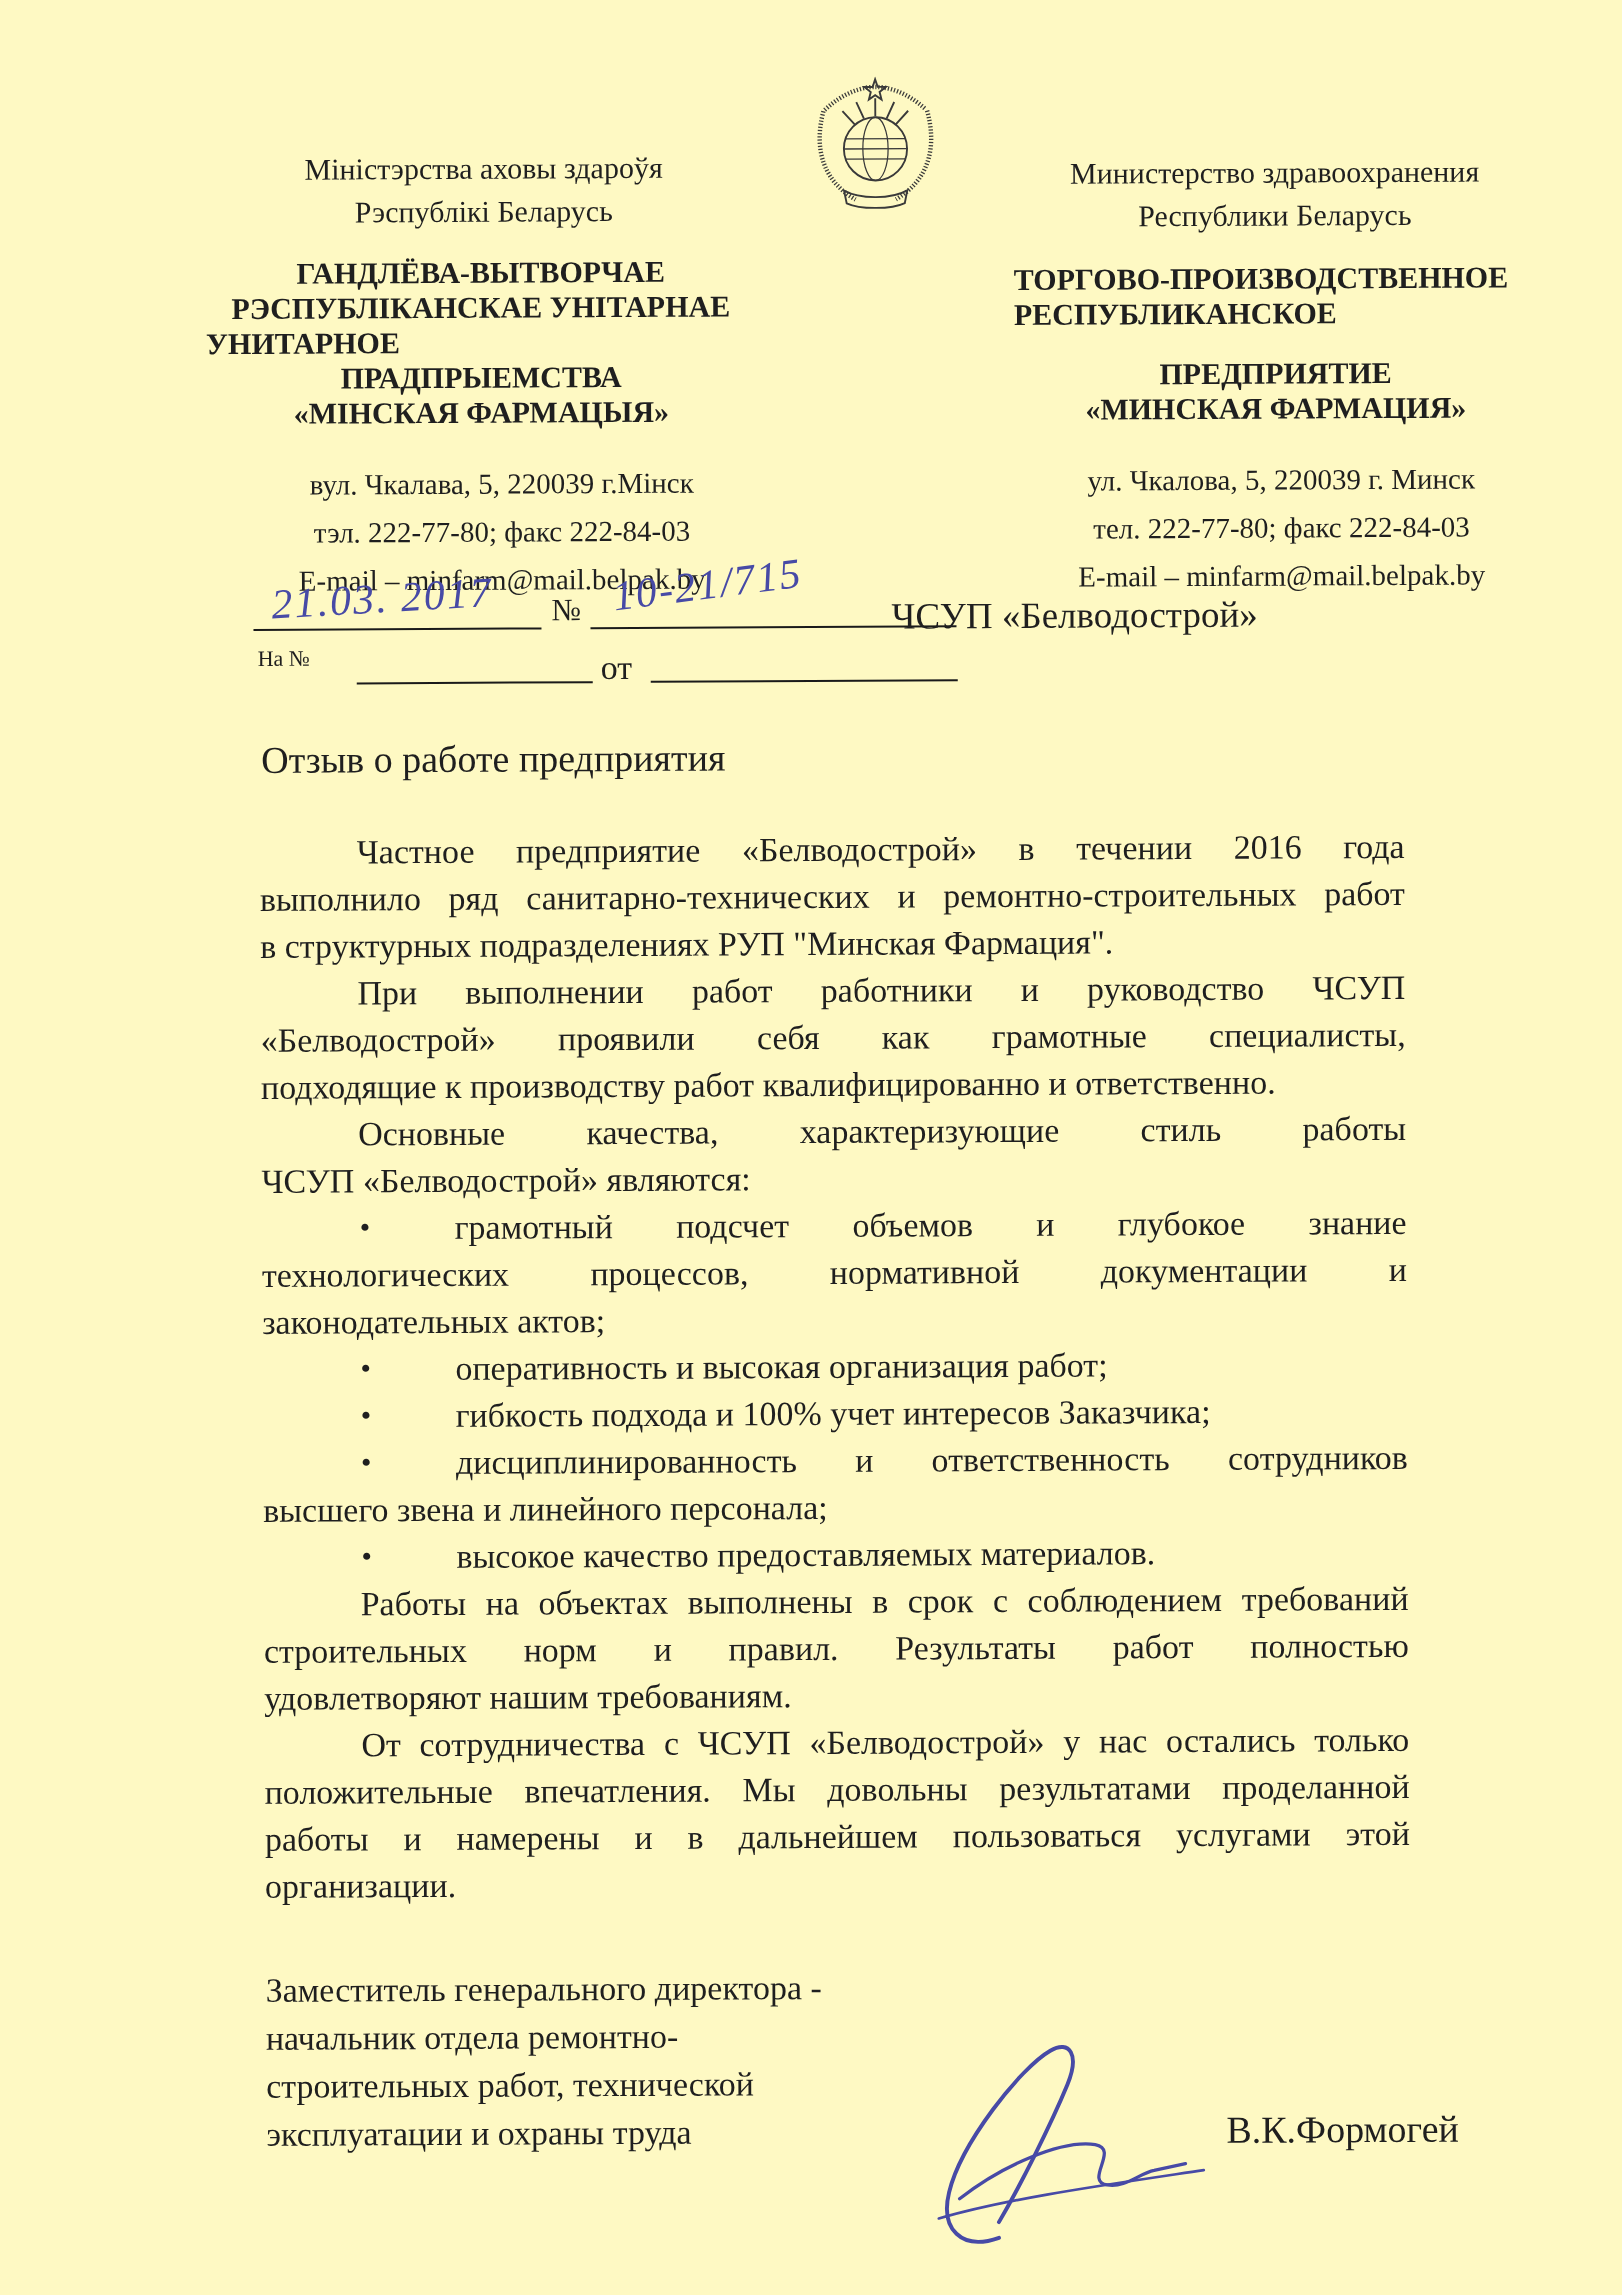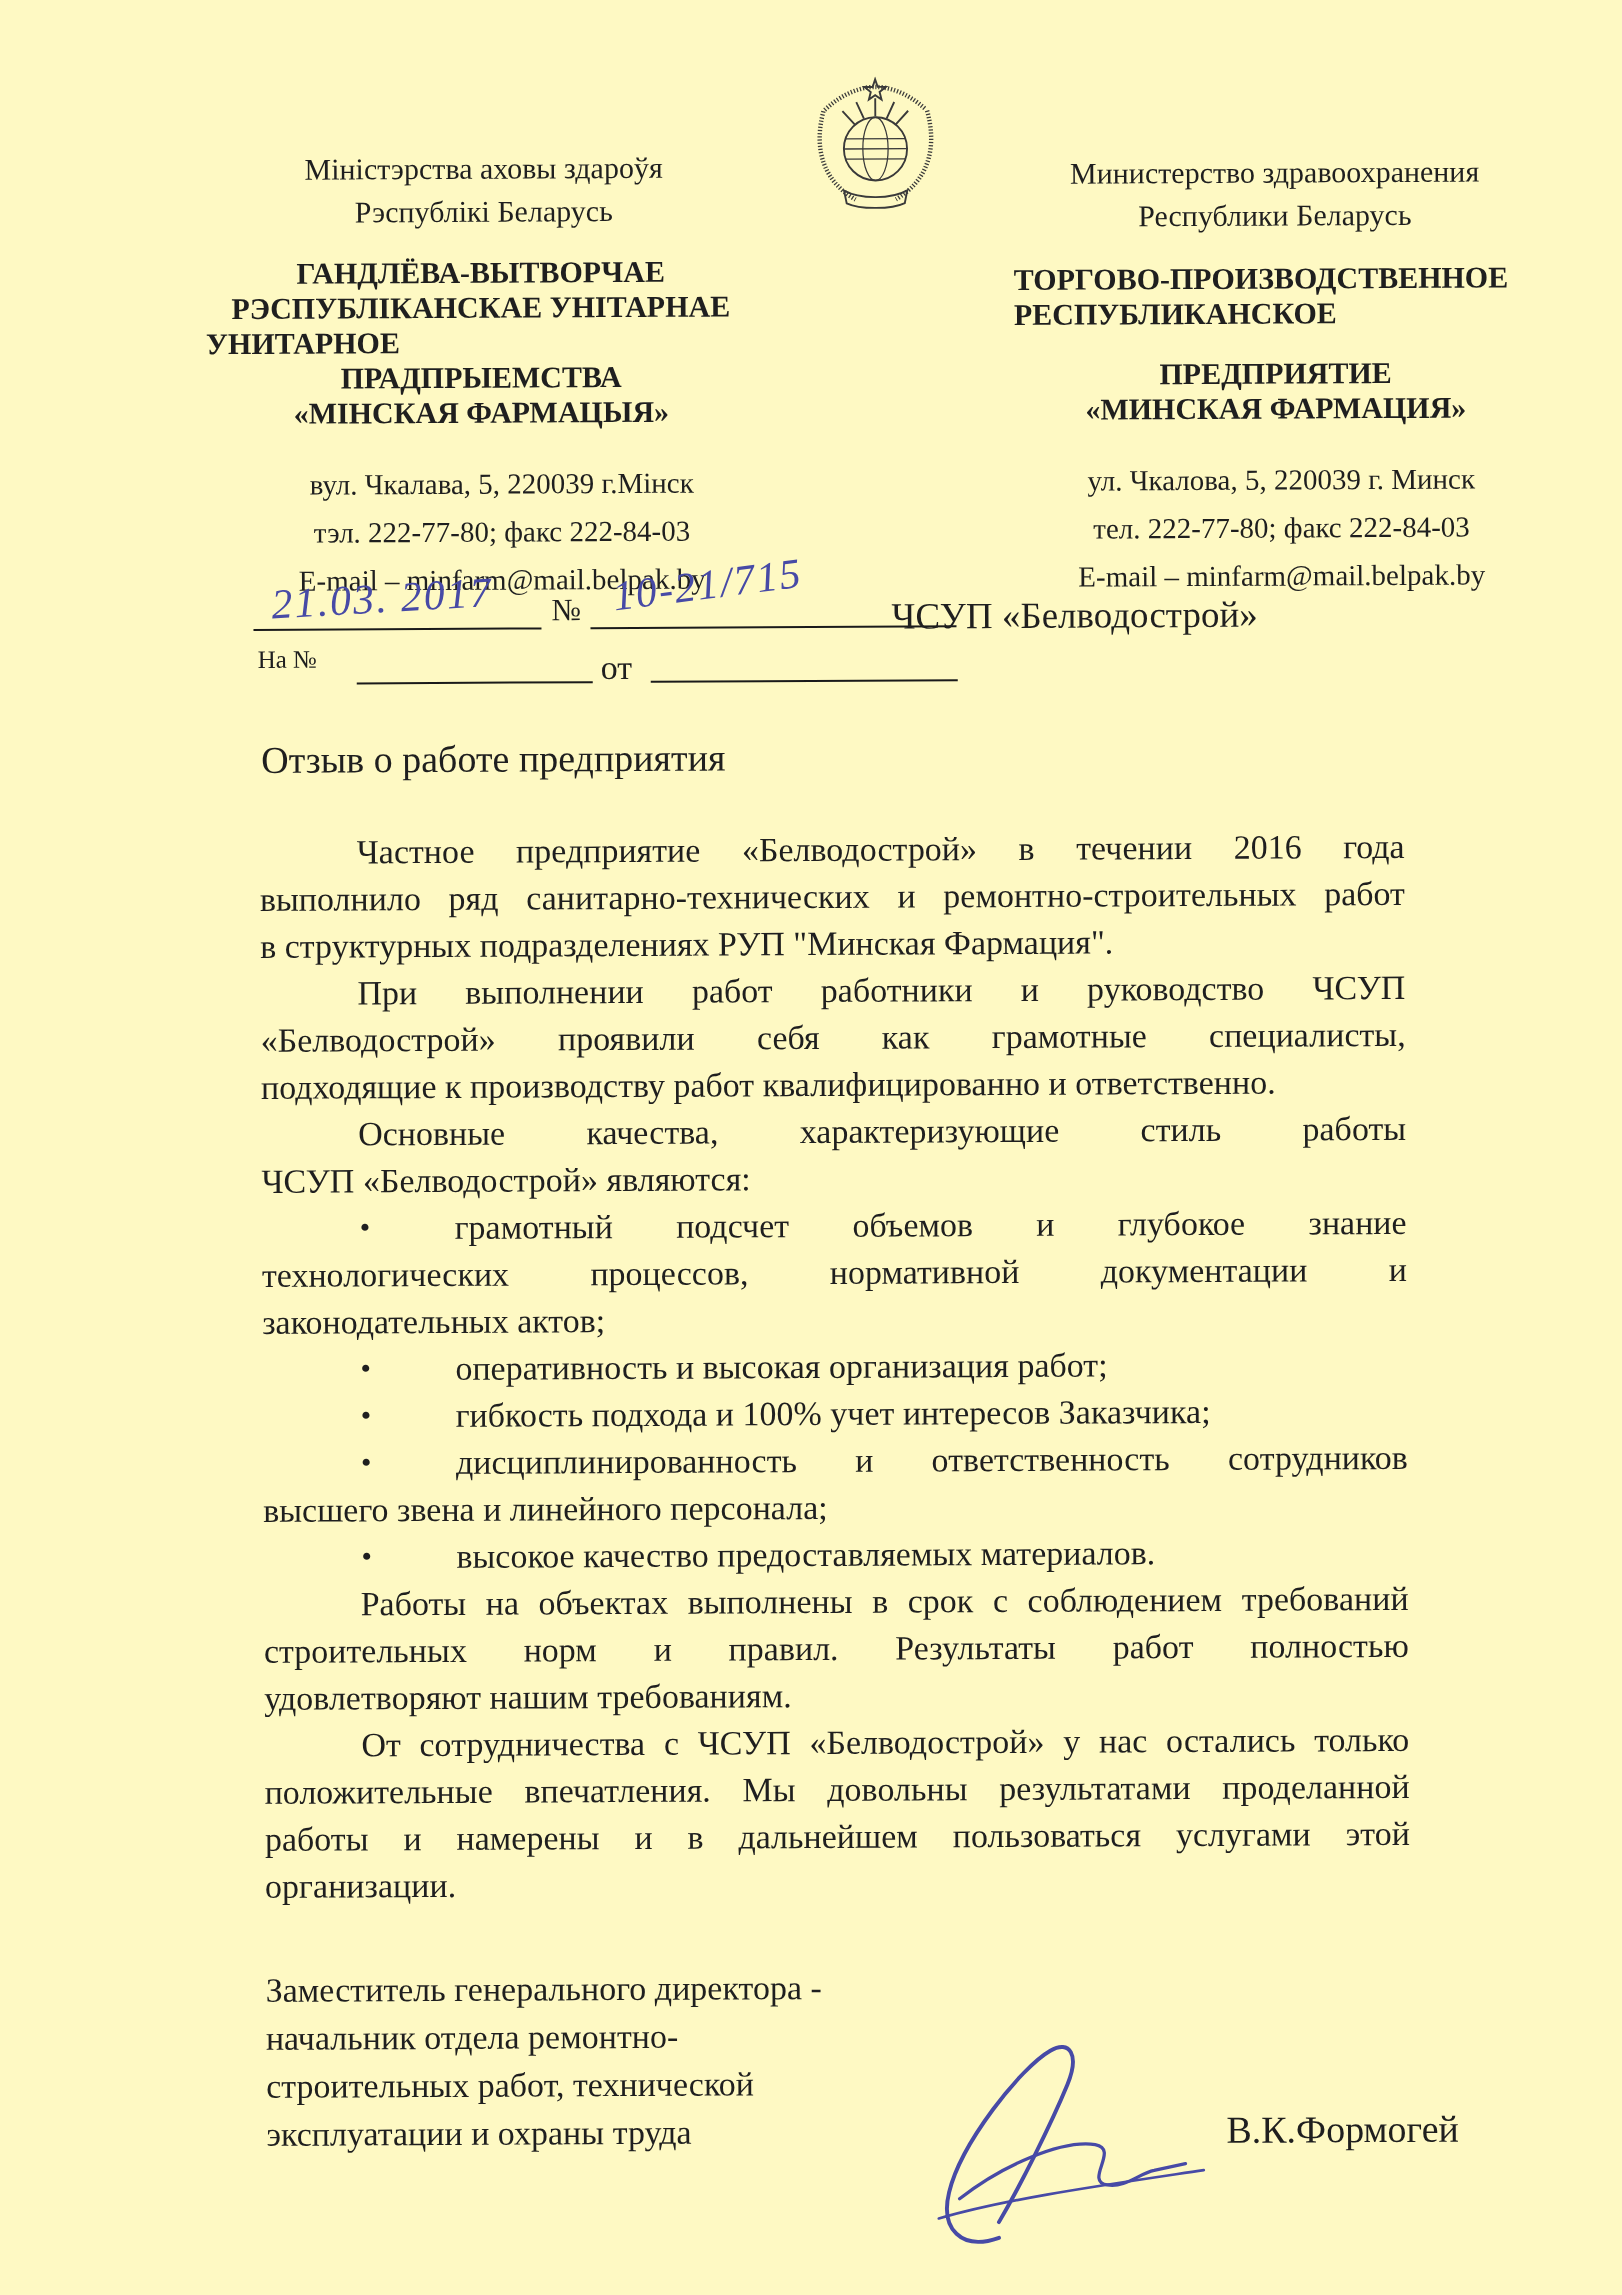--- a/index.html
+++ b/index.html
@@ -28,21 +28,21 @@
   #emblem{left:810px;top:77px;width:139px;height:133px;}
 
   
   .hand{color:#474aa6;font-style:italic;letter-spacing:2px;white-space:nowrap;}
   #date-hand{left:273px;top:572px;font-size:42px;transform:rotate(-3deg);}
   #num-hand{left:614px;top:560px;font-size:42px;transform:rotate(-7deg);}
   #num-sign{left:553px;top:591px;font-size:31px;}
   .uline{height:2px;background:#1a1a1a;}
   #date-uline{left:255px;top:626px;width:288px;}
   #num-uline{left:592px;top:626px;width:366px;}
-  #reply-label{left:259px;top:643px;font-size:25px;}
+  #reply-label{left:259px;top:643px;font-size:22px;}
   #reply-from{left:602px;top:648px;font-size:34px;}
   #reply-uline1{left:358px;top:680px;width:236px;}
   #reply-uline2{left:652px;top:680px;width:307px;}
 
   #addressee{left:893px;top:595px;font-size:37px;white-space:nowrap;}
 
   #title{left:262px;top:735px;font-size:38px;white-space:nowrap;}
 
   
   #body{left:260px;top:826px;width:1145px;}

